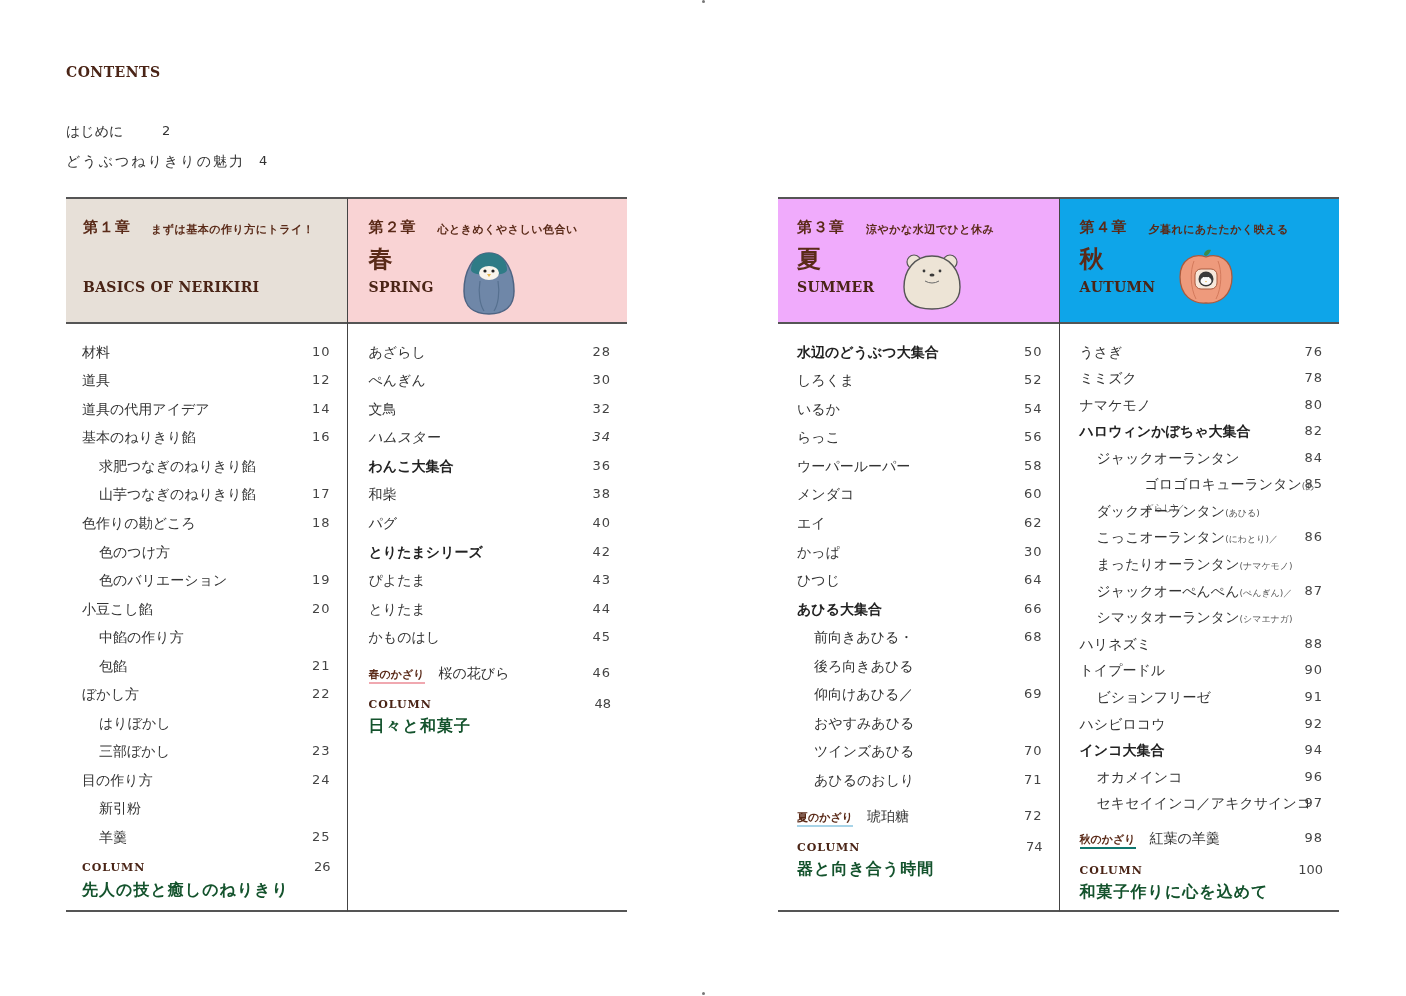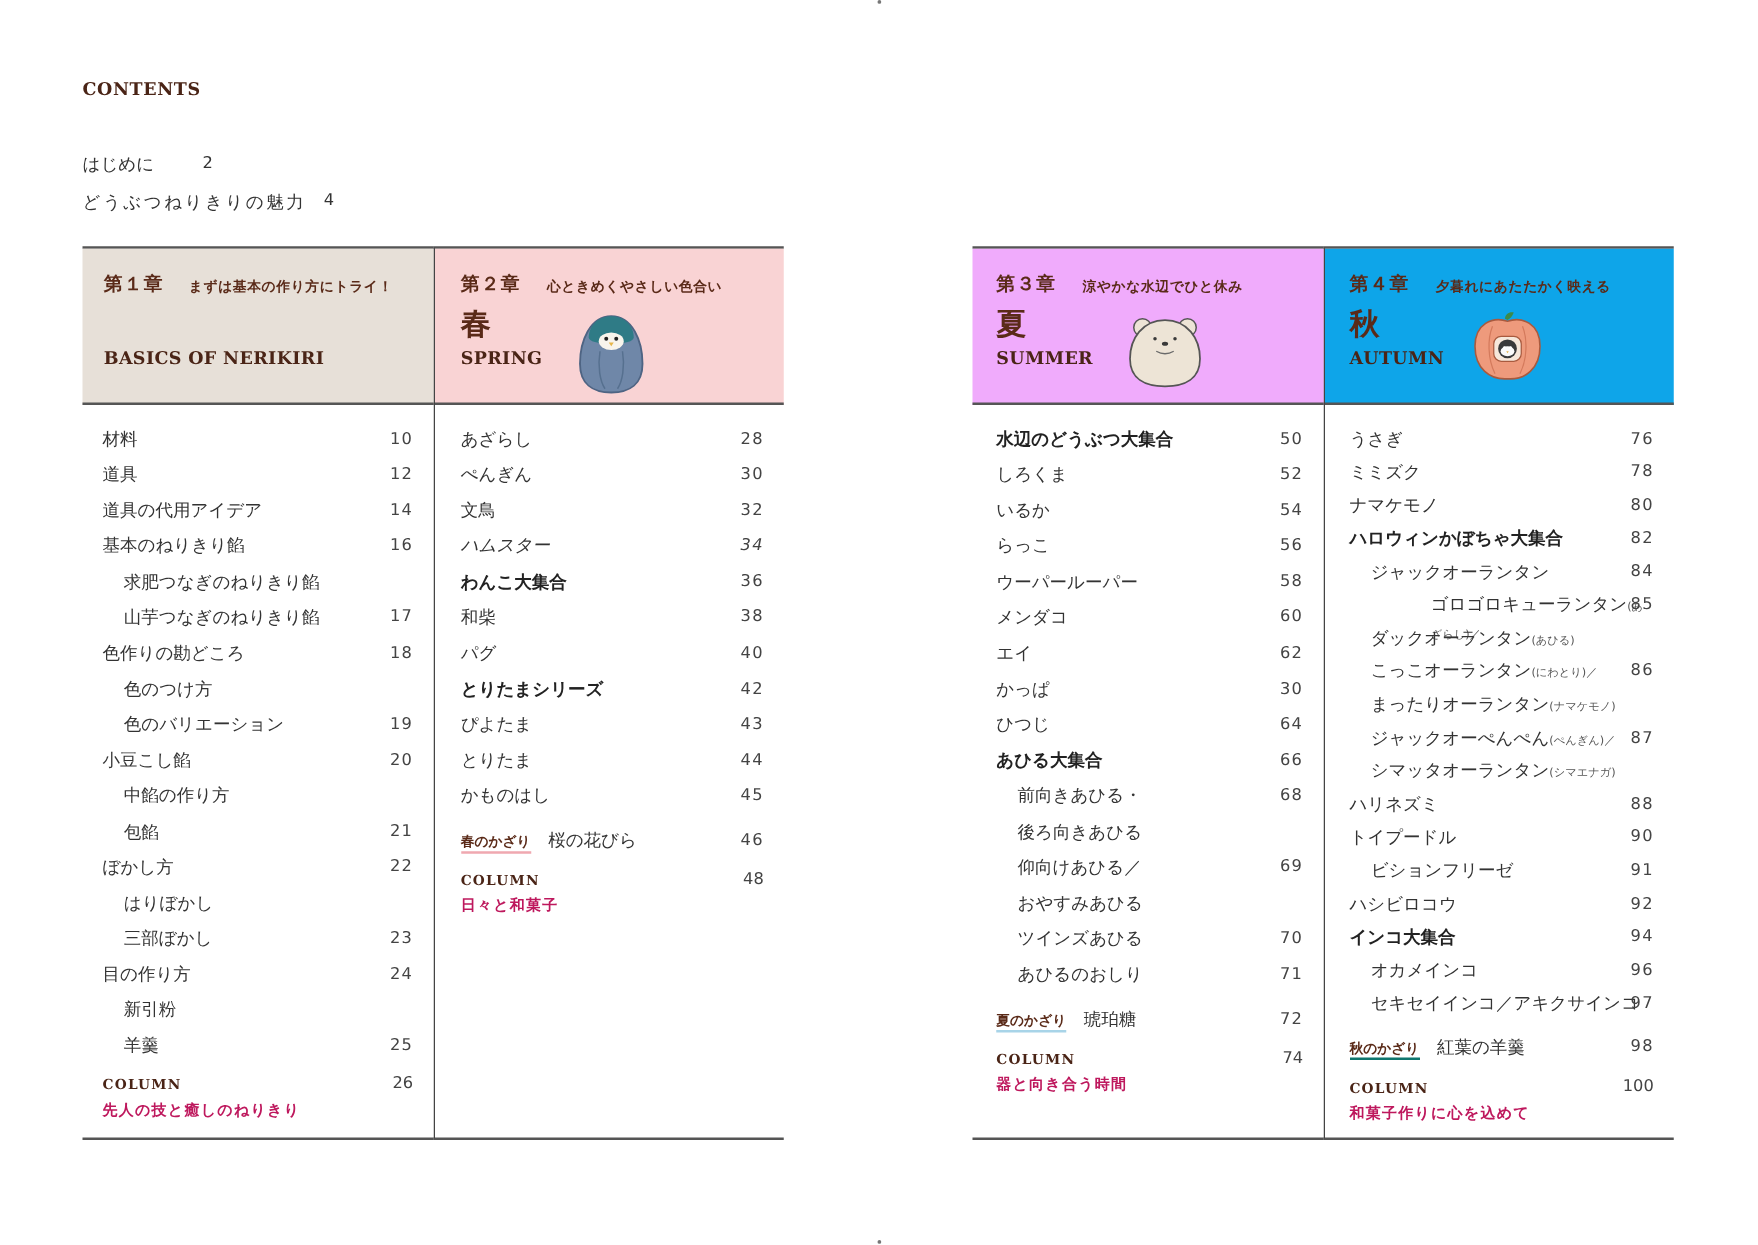--- a/index.html
+++ b/index.html
@@ -31,21 +31,21 @@
     .illus { position: absolute; }
 
     .entries { position: absolute; left: 0; right: 0; top: 125px; }
     .entry { position: absolute; left: 16px; right: 16px; height: 20px; font-size: 14px; color: #333; line-height: 20px; }
     .entry.indent { left: 33px; }
     .entry.bold .label { font-weight: bold; color: #222; }
     .entry .pg { position: absolute; right: 0; top: 0; font-size: 13px; color: #444; letter-spacing: 1px; }
     .entry .small { font-size: 9px; color: #555; }
     .kazari-tag { font-size: 11px; font-weight: bold; color: #5a2a18; padding-bottom: 1px; margin-right: 14px; }
     .column-tag { position: absolute; left: 16px; font-family: "DejaVu Serif", serif; font-weight: bold; font-size: 11px; color: #4a2416; letter-spacing: 1px; }
-    .column-title { position: absolute; left: 16px; font-size: 12px; font-weight: bold; color: #be185d; letter-spacing: 1px; }
+    .column-title { position: absolute; left: 16px; font-size: 16px; font-weight: bold; color: #14532d; letter-spacing: 1px; }
     .column-pg { position: absolute; right: 16px; font-size: 13px; color: #444; }
   </style>
 </head>
 <body>
 
 <div class="spread-mark" style="top:0;"></div>
 <div class="spread-mark" style="top:992px;"></div>
 
 <div class="contents-title">CONTENTS</div>
 

